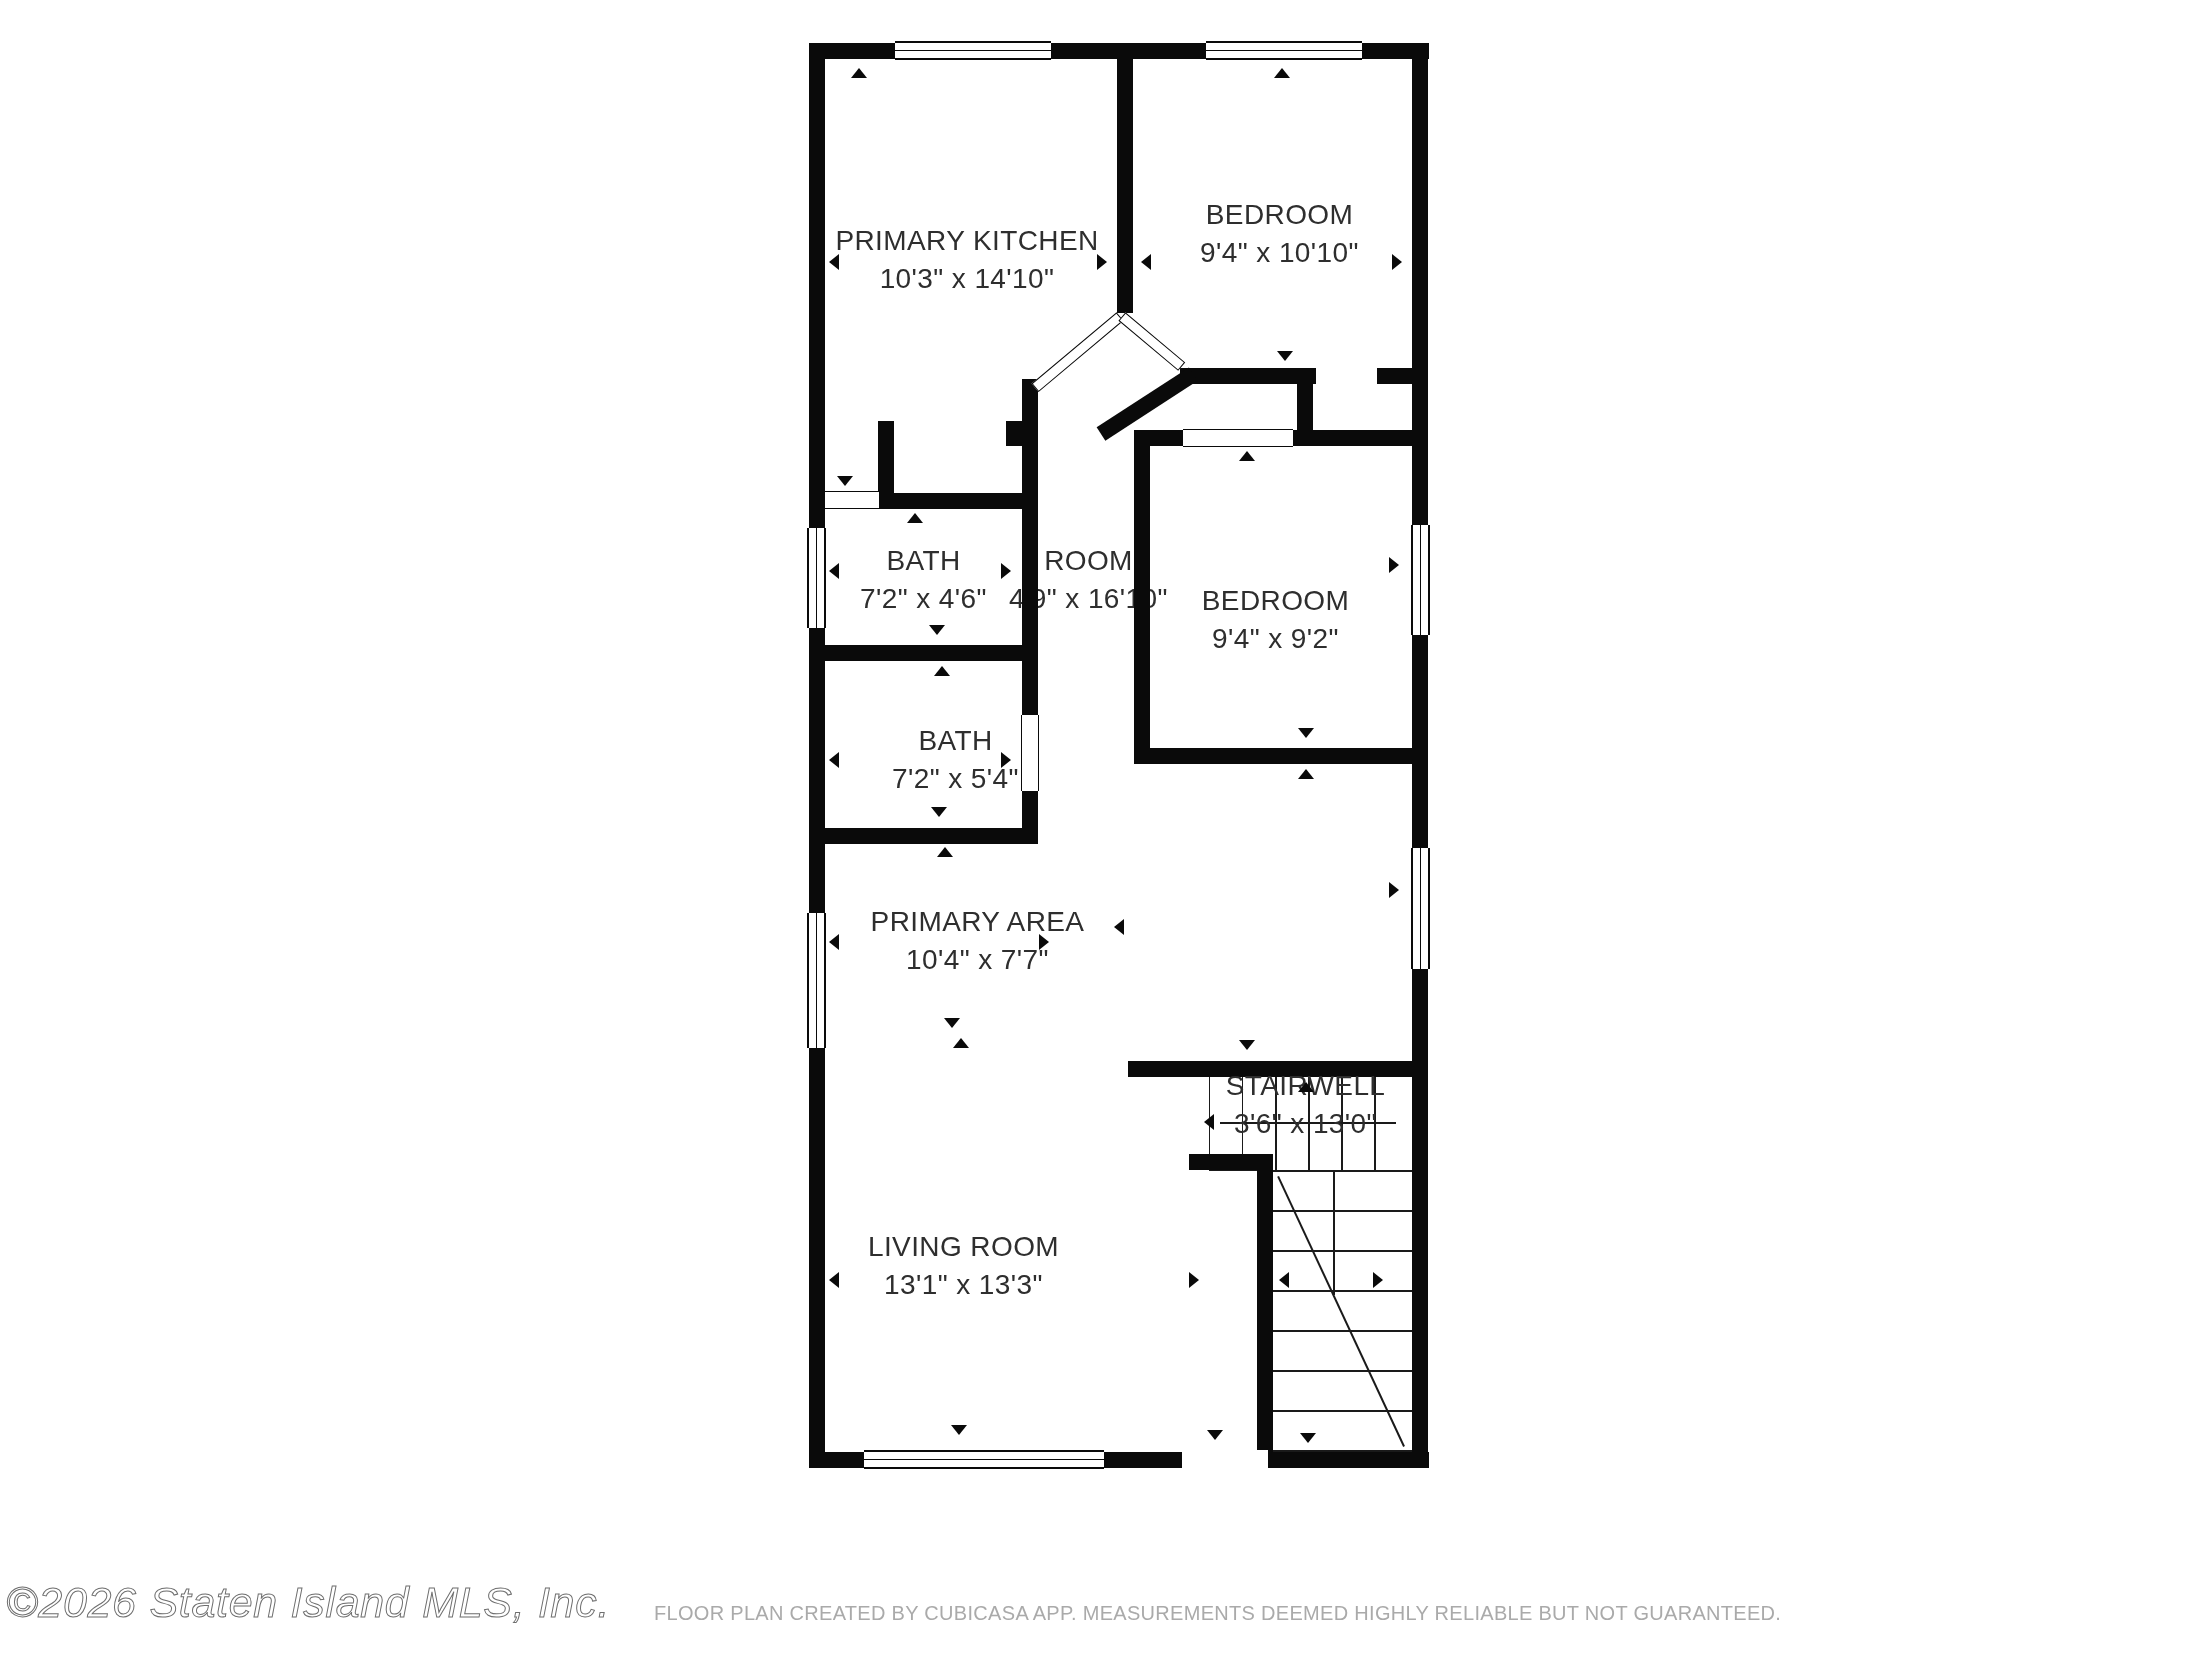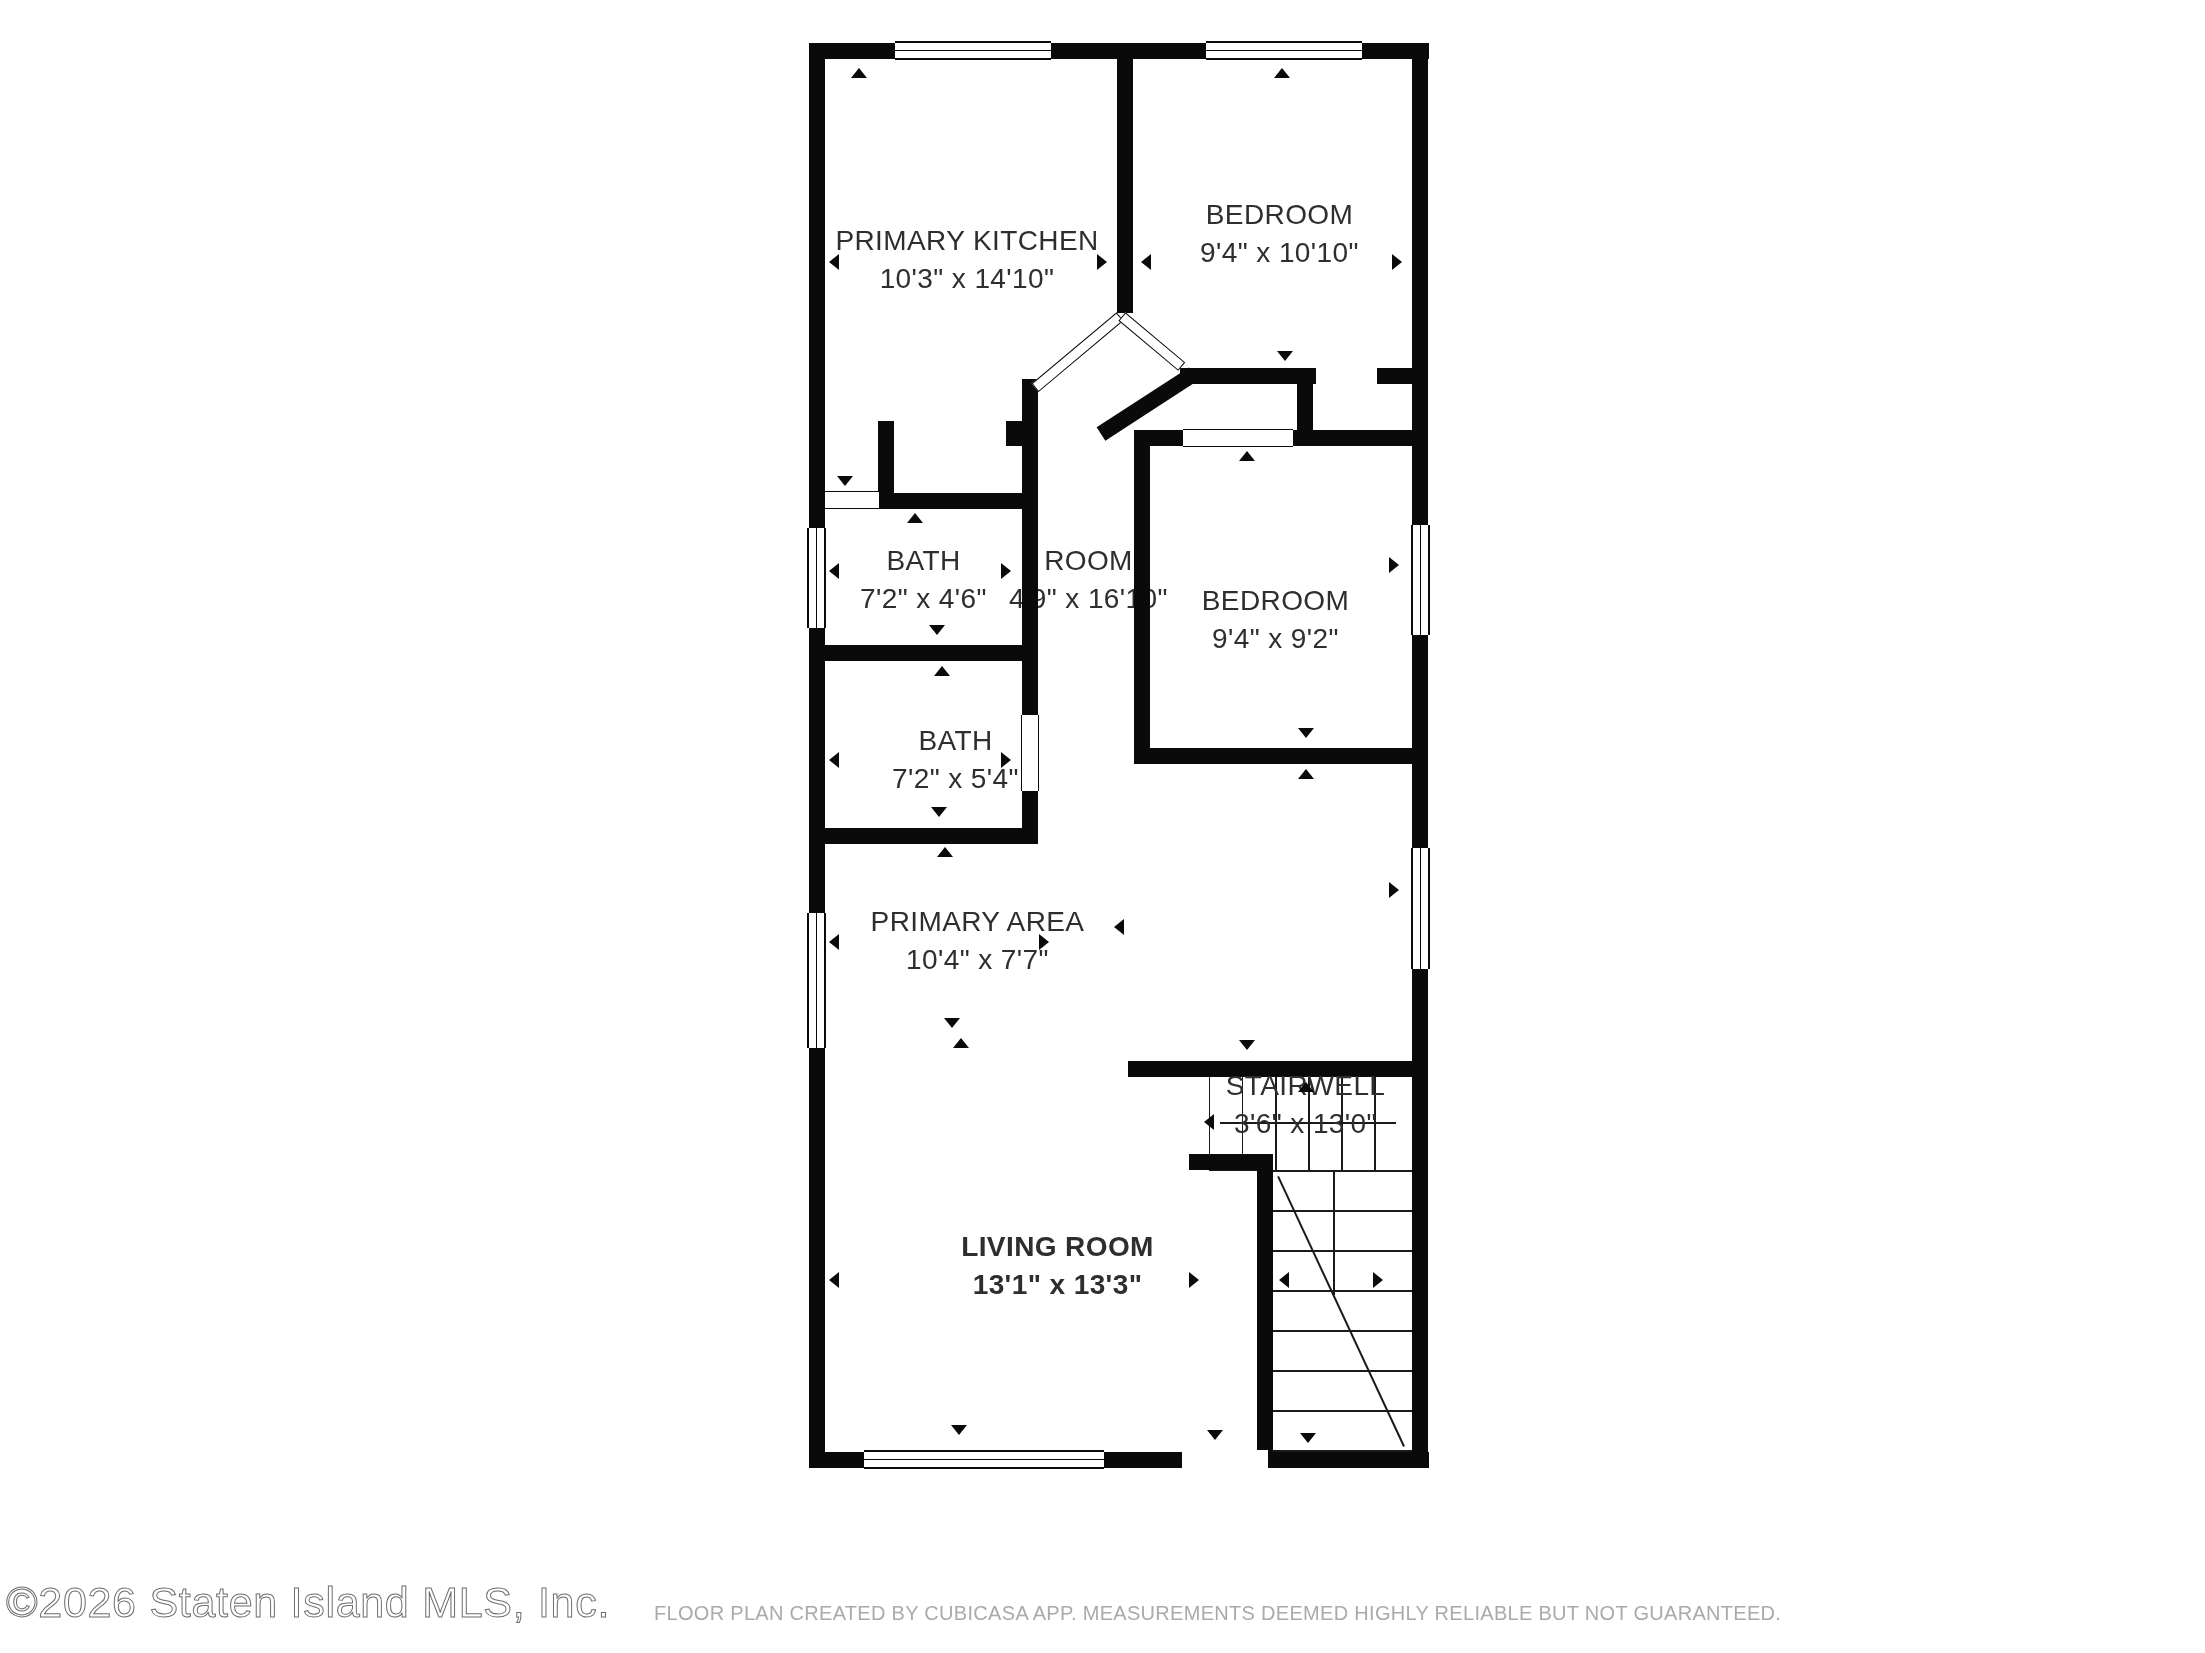--- a/index.html
+++ b/index.html
@@ -41,21 +41,21 @@
       border-bottom:1.5px solid #1a1a1a;}
   .treadsY{position:absolute;z-index:2;
       background:repeating-linear-gradient(to bottom,#1a1a1a 0 1.5px,transparent 1.5px 40px);}
   .thinline{position:absolute;background:#1a1a1a;z-index:2;}
   
   .room{position:absolute;text-align:center;z-index:2;color:#2e2e2e;}
   .rname{font-size:28px;line-height:38px;letter-spacing:0.4px;white-space:nowrap;}
   .rdims{font-size:28px;line-height:38px;letter-spacing:0.4px;white-space:nowrap;}
   
   .copyright{position:absolute;left:5.9px;top:1578px;font-size:43px;letter-spacing:0.7px;
-      color:#ffffff;-webkit-text-stroke:1px #6e6e6e;z-index:6;white-space:nowrap;}
+      color:#ffffff;-webkit-text-stroke:1px #6e6e6e;z-index:6;white-space:nowrap;font-style:italic;}
   .disclaimer{position:absolute;left:654px;top:1602px;font-size:20px;color:#aaaaaa;
       letter-spacing:0.3px;z-index:6;white-space:nowrap;}
 </style>
 </head>
 <body>
 
 <div class="plan">
 
   <div class="wall" style="left:809px;top:43px;width:620px;height:16px;"></div>
   <div class="wall" style="left:809px;top:1452px;width:620px;height:16px;"></div>
@@ -174,21 +174,21 @@
     <div class="rdims">7'2" x 5'4"</div>
   </div>
   <div class="room" style="left:867px;top:903px;width:221px;">
     <div class="rname">PRIMARY AREA</div>
     <div class="rdims">10'4" x 7'7"</div>
   </div>
   <div class="room" style="left:1195px;top:1067px;width:221px;z-index:3;">
     <div class="rname">STAIRWELL</div>
     <div class="rdims">3'6" x 13'0"</div>
   </div>
-  <div class="room" style="left:947px;top:1228px;width:221px;font-weight:bold;">
+  <div class="room" style="left:853px;top:1228px;width:221px;">
     <div class="rname">LIVING ROOM</div>
     <div class="rdims">13'1" x 13'3"</div>
   </div>
 
 </div>
 
 <div class="copyright">©2026 Staten Island MLS, Inc.</div>
 <div class="disclaimer">FLOOR PLAN CREATED BY CUBICASA APP. MEASUREMENTS DEEMED HIGHLY RELIABLE BUT NOT GUARANTEED.</div>
 
 

